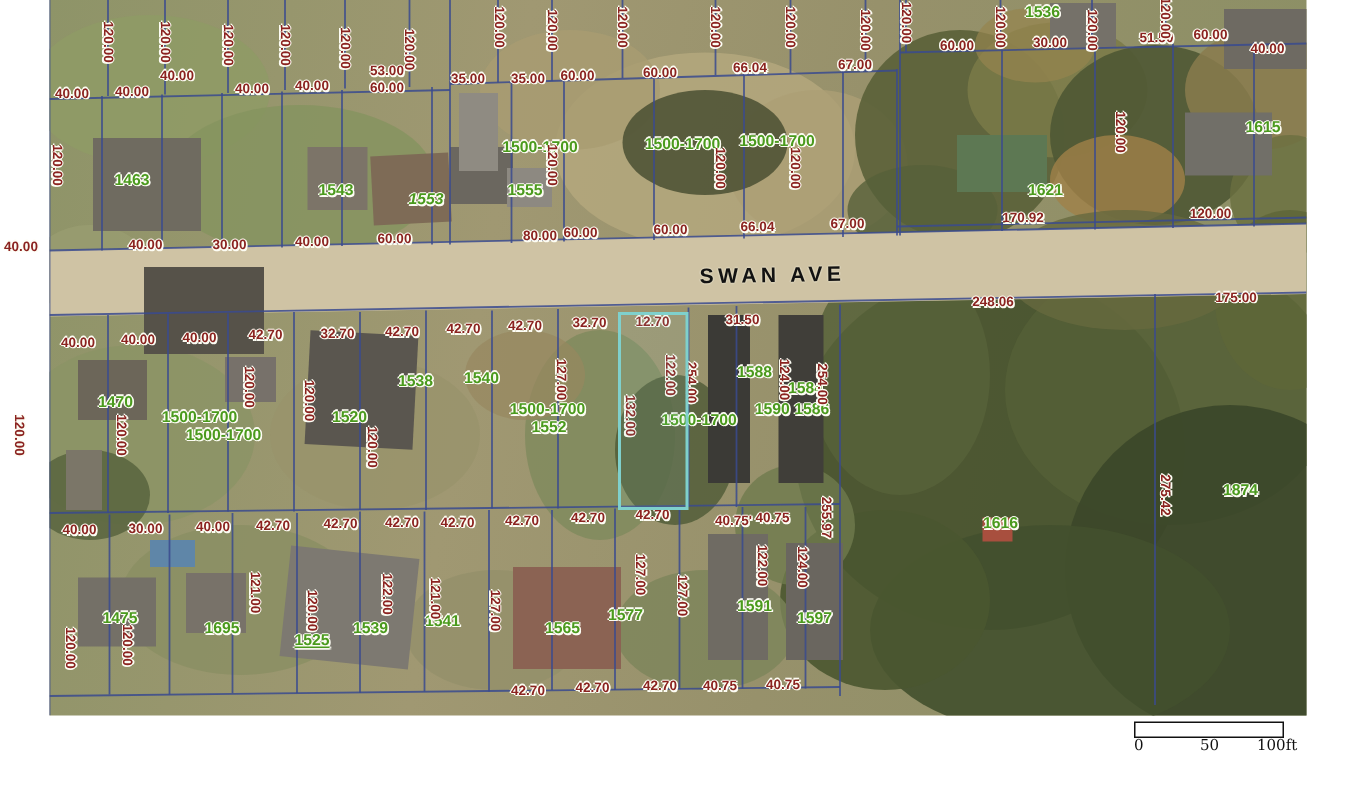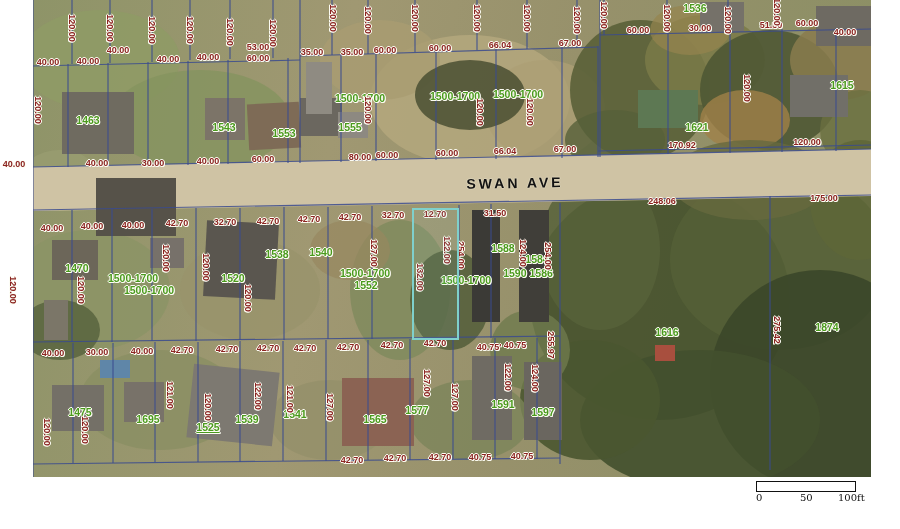--- a/index.html
+++ b/index.html
@@ -198,21 +198,21 @@
         <span class="lbl d" style="left: 48px; top: 62px; color: rgb(139, 35, 32);">40.00</span>
         <span class="lbl d" style="left: 88px; top: 61px; color: rgb(139, 35, 32);">40.00</span>
         <span class="lbl d" style="left: 118px; top: 50px; color: rgb(139, 35, 32);">40.00</span>
         <span class="lbl d" style="left: 168px; top: 59px; color: rgb(139, 35, 32);">40.00</span>
         <span class="lbl d" style="left: 208px; top: 57px; color: rgb(139, 35, 32);">40.00</span>
         <span class="lbl d" style="left: 258px; top: 47px; color: rgb(139, 35, 32);">53.00</span>
         <span class="lbl d" style="left: 258px; top: 58px; color: rgb(139, 35, 32);">60.00</span>
         <span class="lbl d v" style="left: 38px; top: 110px; color: rgb(139, 35, 32);">120.00</span>
         <span class="lbl p" style="left: 88px; top: 120px; color: rgb(74, 154, 29);">1463</span>
         <span class="lbl p" style="left: 224px; top: 127px; color: rgb(74, 154, 29);">1543</span>
-        <span class="lbl p" style="left: 284px; top: 133px; color: rgb(74, 154, 29);">1553</span>
+        <span class="lbl p" style="left: 284px; top: 133px; color: rgb(74, 154, 29); font-style: italic;">1553</span>
         <span class="lbl d" style="left: 14px; top: 164px; color: rgb(139, 35, 32);">40.00</span>
         <span class="lbl d" style="left: 97px; top: 163px; color: rgb(139, 35, 32);">40.00</span>
         <span class="lbl d" style="left: 153px; top: 163px; color: rgb(139, 35, 32);">30.00</span>
         <span class="lbl d" style="left: 208px; top: 161px; color: rgb(139, 35, 32);">40.00</span>
         <span class="lbl d" style="left: 263px; top: 159px; color: rgb(139, 35, 32);">60.00</span>
         <span class="lbl d" style="left: 312px; top: 52px; color: rgb(139, 35, 32);">35.00</span>
         <span class="lbl d" style="left: 352px; top: 52px; color: rgb(139, 35, 32);">35.00</span>
         <span class="lbl d" style="left: 385px; top: 50px; color: rgb(139, 35, 32);">60.00</span>
         <span class="lbl d" style="left: 440px; top: 48px; color: rgb(139, 35, 32);">60.00</span>
         <span class="lbl d" style="left: 500px; top: 45px; color: rgb(139, 35, 32);">66.04</span>
@@ -317,21 +317,21 @@
         <span class="lbl d v" style="left: 427px; top: 383px; color: rgb(139, 35, 32);">127.00</span>
         <span class="lbl d v" style="left: 455px; top: 397px; color: rgb(139, 35, 32);">127.00</span>
         <span class="lbl d v" style="left: 508px; top: 377px; color: rgb(139, 35, 32);">122.00</span>
         <span class="lbl d v" style="left: 535px; top: 378px; color: rgb(139, 35, 32);">124.00</span>
         <span class="lbl d v" style="left: 551px; top: 345px; color: rgb(139, 35, 32);">255.97</span>
         <span class="lbl d" style="left: 352px; top: 460px; color: rgb(139, 35, 32);">42.70</span>
         <span class="lbl d" style="left: 395px; top: 458px; color: rgb(139, 35, 32);">42.70</span>
         <span class="lbl d" style="left: 440px; top: 457px; color: rgb(139, 35, 32);">42.70</span>
         <span class="lbl d" style="left: 480px; top: 457px; color: rgb(139, 35, 32);">40.75</span>
         <span class="lbl d" style="left: 522px; top: 456px; color: rgb(139, 35, 32);">40.75</span>
-        <span class="lbl p" style="left: 667px; top: 332px; color: rgb(74, 154, 29);">1616</span>
+        <span class="lbl p" style="left: 667px; top: 349px; color: rgb(74, 154, 29);">1616</span>
         <span class="lbl p" style="left: 827px; top: 327px; color: rgb(74, 154, 29);">1874</span>
         <span class="lbl d v" style="left: 777px; top: 330px; color: rgb(139, 35, 32);">275.42</span>
         <span class="lbl s" style="left: 515px; top: 183px; color: rgb(18, 18, 18); transform: translate(-50%, -50%) rotate(-1deg);">SWAN AVE</span>
       </div>
     <div class="highlight" id="highlight" style="left: 412px; top: 208px; width: 47px; height: 132px; border: 2px solid rgb(127, 208, 204);"></div>
   </div>
 
   <div class="footer-disclaimer">
     <br>
   </div>

